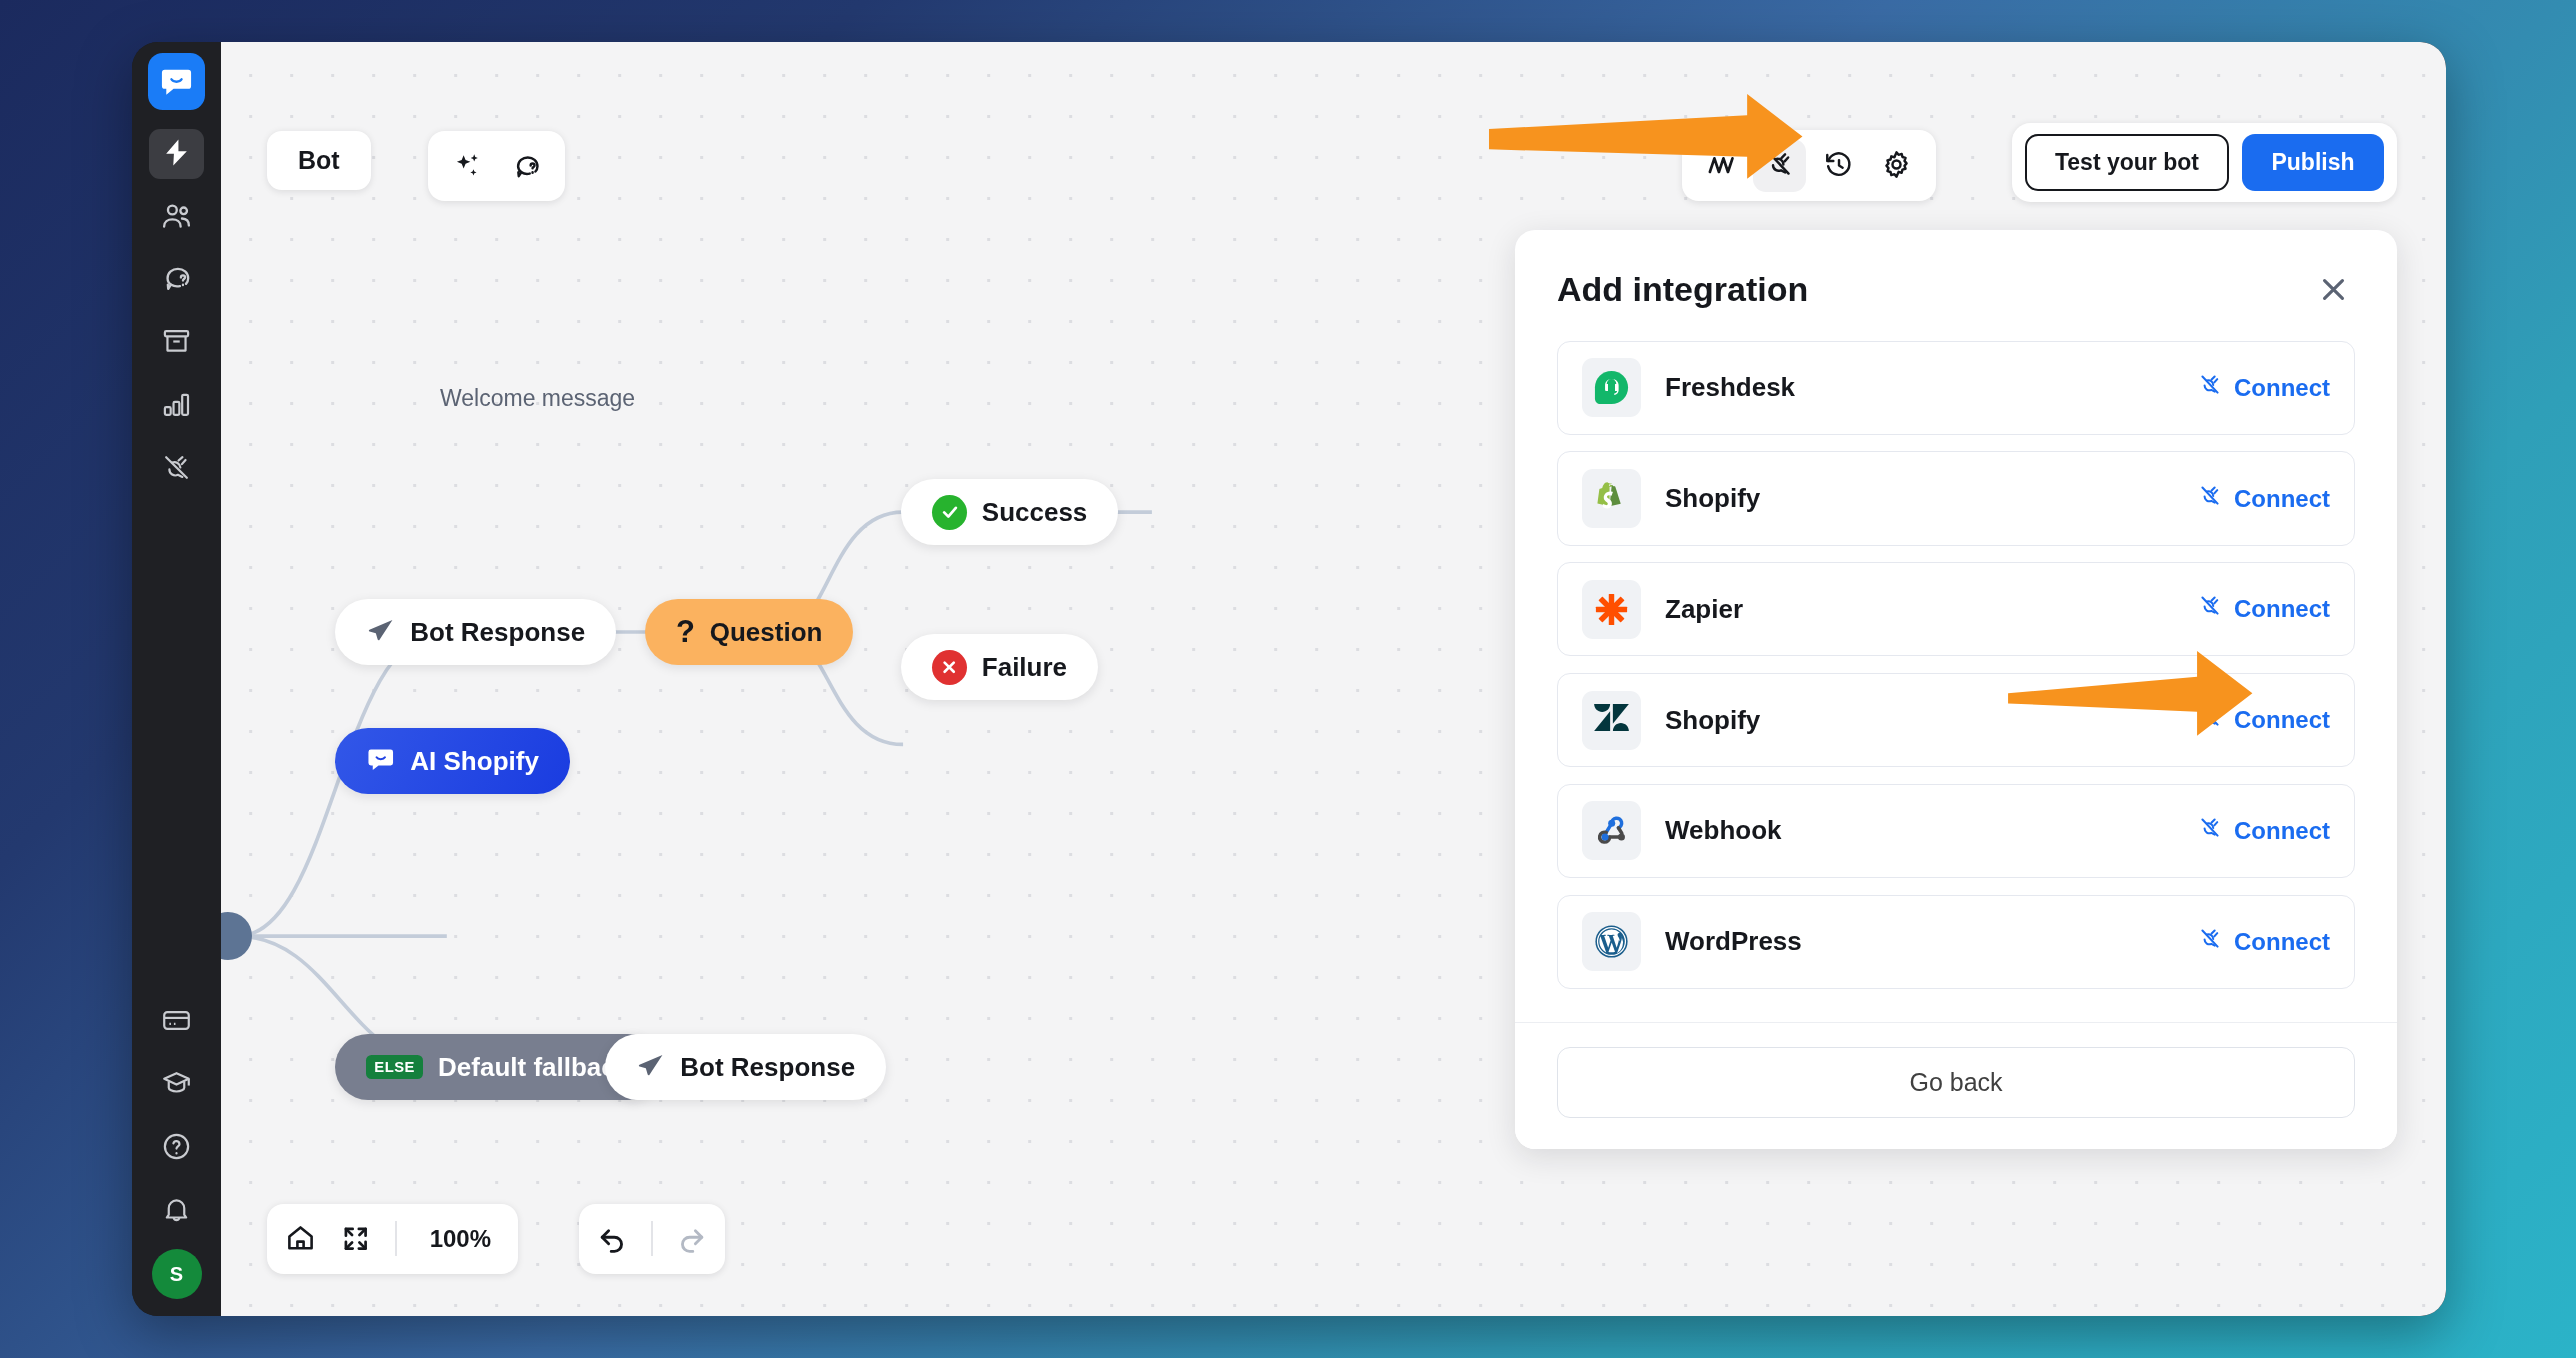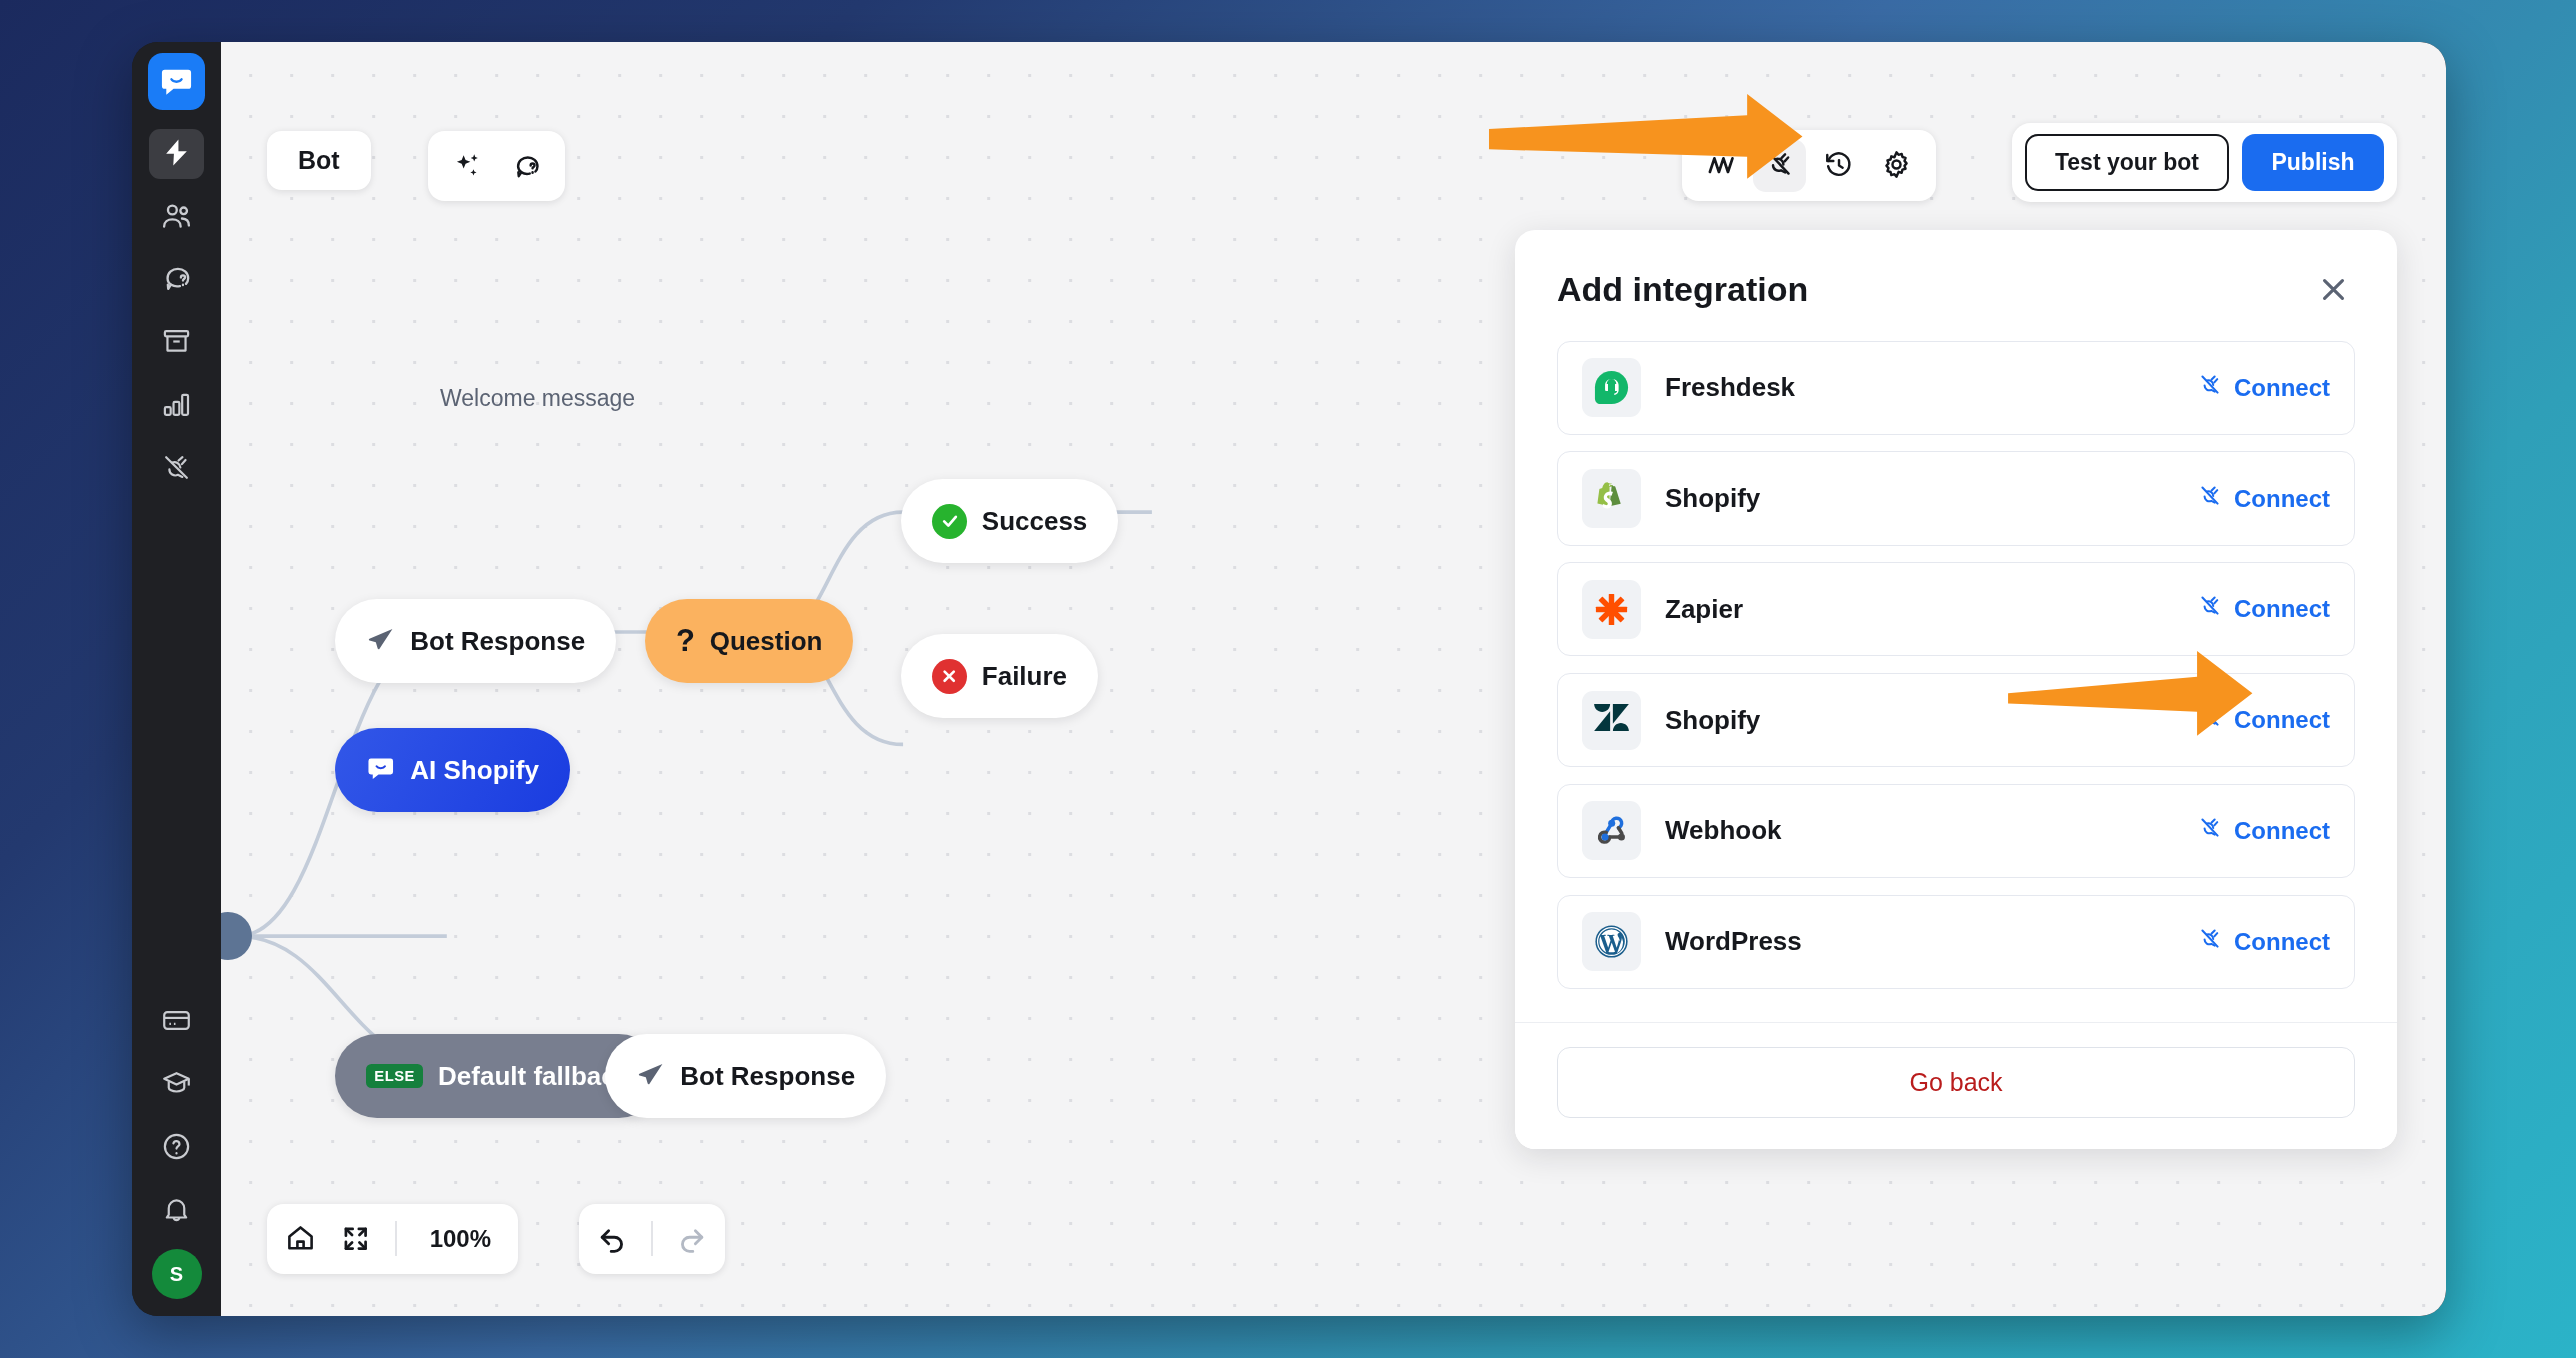--- a/index.html
+++ b/index.html
@@ -119,21 +119,21 @@
     background:#1a6cf0; border:none; border-radius:13px;
     padding:14.8px 29.5px; font-size:23px; font-weight:700; color:#fff;
     cursor:pointer; white-space:nowrap;
   }
 
   
   .flow-svg { position:absolute; inset:0; width:100%; height:100%; pointer-events:none; }
   .node {
     position:absolute; display:flex; align-items:center; gap:14.8px;
     border-radius: 921px; box-shadow: 0 2.8px 11px rgba(22,24,29,.10);
-    padding: 0 31px; height: 84px; white-space:nowrap; cursor:pointer;
+    padding: 0 31px; height: 66px; white-space:nowrap; cursor:pointer;
   }
   .node-white { background:#fff; color:#16181d; }
   .node-orange{ background:#fbb25f; color:#16181d; }
   .node-blue  { background: linear-gradient(120deg,#3257e8 0%,#1a3ce0 100%); color:#fff; }
   .node-gray  { background:#787e8f; color:#fff; }
   .node-label { font-size:26px; font-weight:600; }
   .node-label-bold { font-size:26px; font-weight:700; }
   .node-sub {
     position:absolute; font-size:23px; color:#5b6373; font-weight:400;
   }
@@ -197,21 +197,21 @@
   .int-name{ font-size:26px; font-weight:700; color:#16181d; margin-left:24px; flex:1 1 auto;}
   .int-connect{
     display:flex;align-items:center;gap:11px; color:#1a6cf0; font-size:24px; font-weight:600;
     cursor:pointer;
   }
   .panel-foot{
     border-top:1.4px solid #eceef2; padding: 24px 42px 31px 42px; background:#fff;
   }
   .go-back{
     width:100%; border:1.4px solid #dfe3ea; border-radius:13px; background:#fff;
-    padding: 20px 0; font-size:25px; font-weight:500; color:#b91c1c; cursor:pointer;
+    padding: 20px 0; font-size:25px; font-weight:500; color:#404040; cursor:pointer;
     font-family:"Liberation Sans", sans-serif;
   }
 
   
   .anno { position:absolute; pointer-events:none; }
 </style>
 </head>
 <body>
 
 <div class="app-window">

